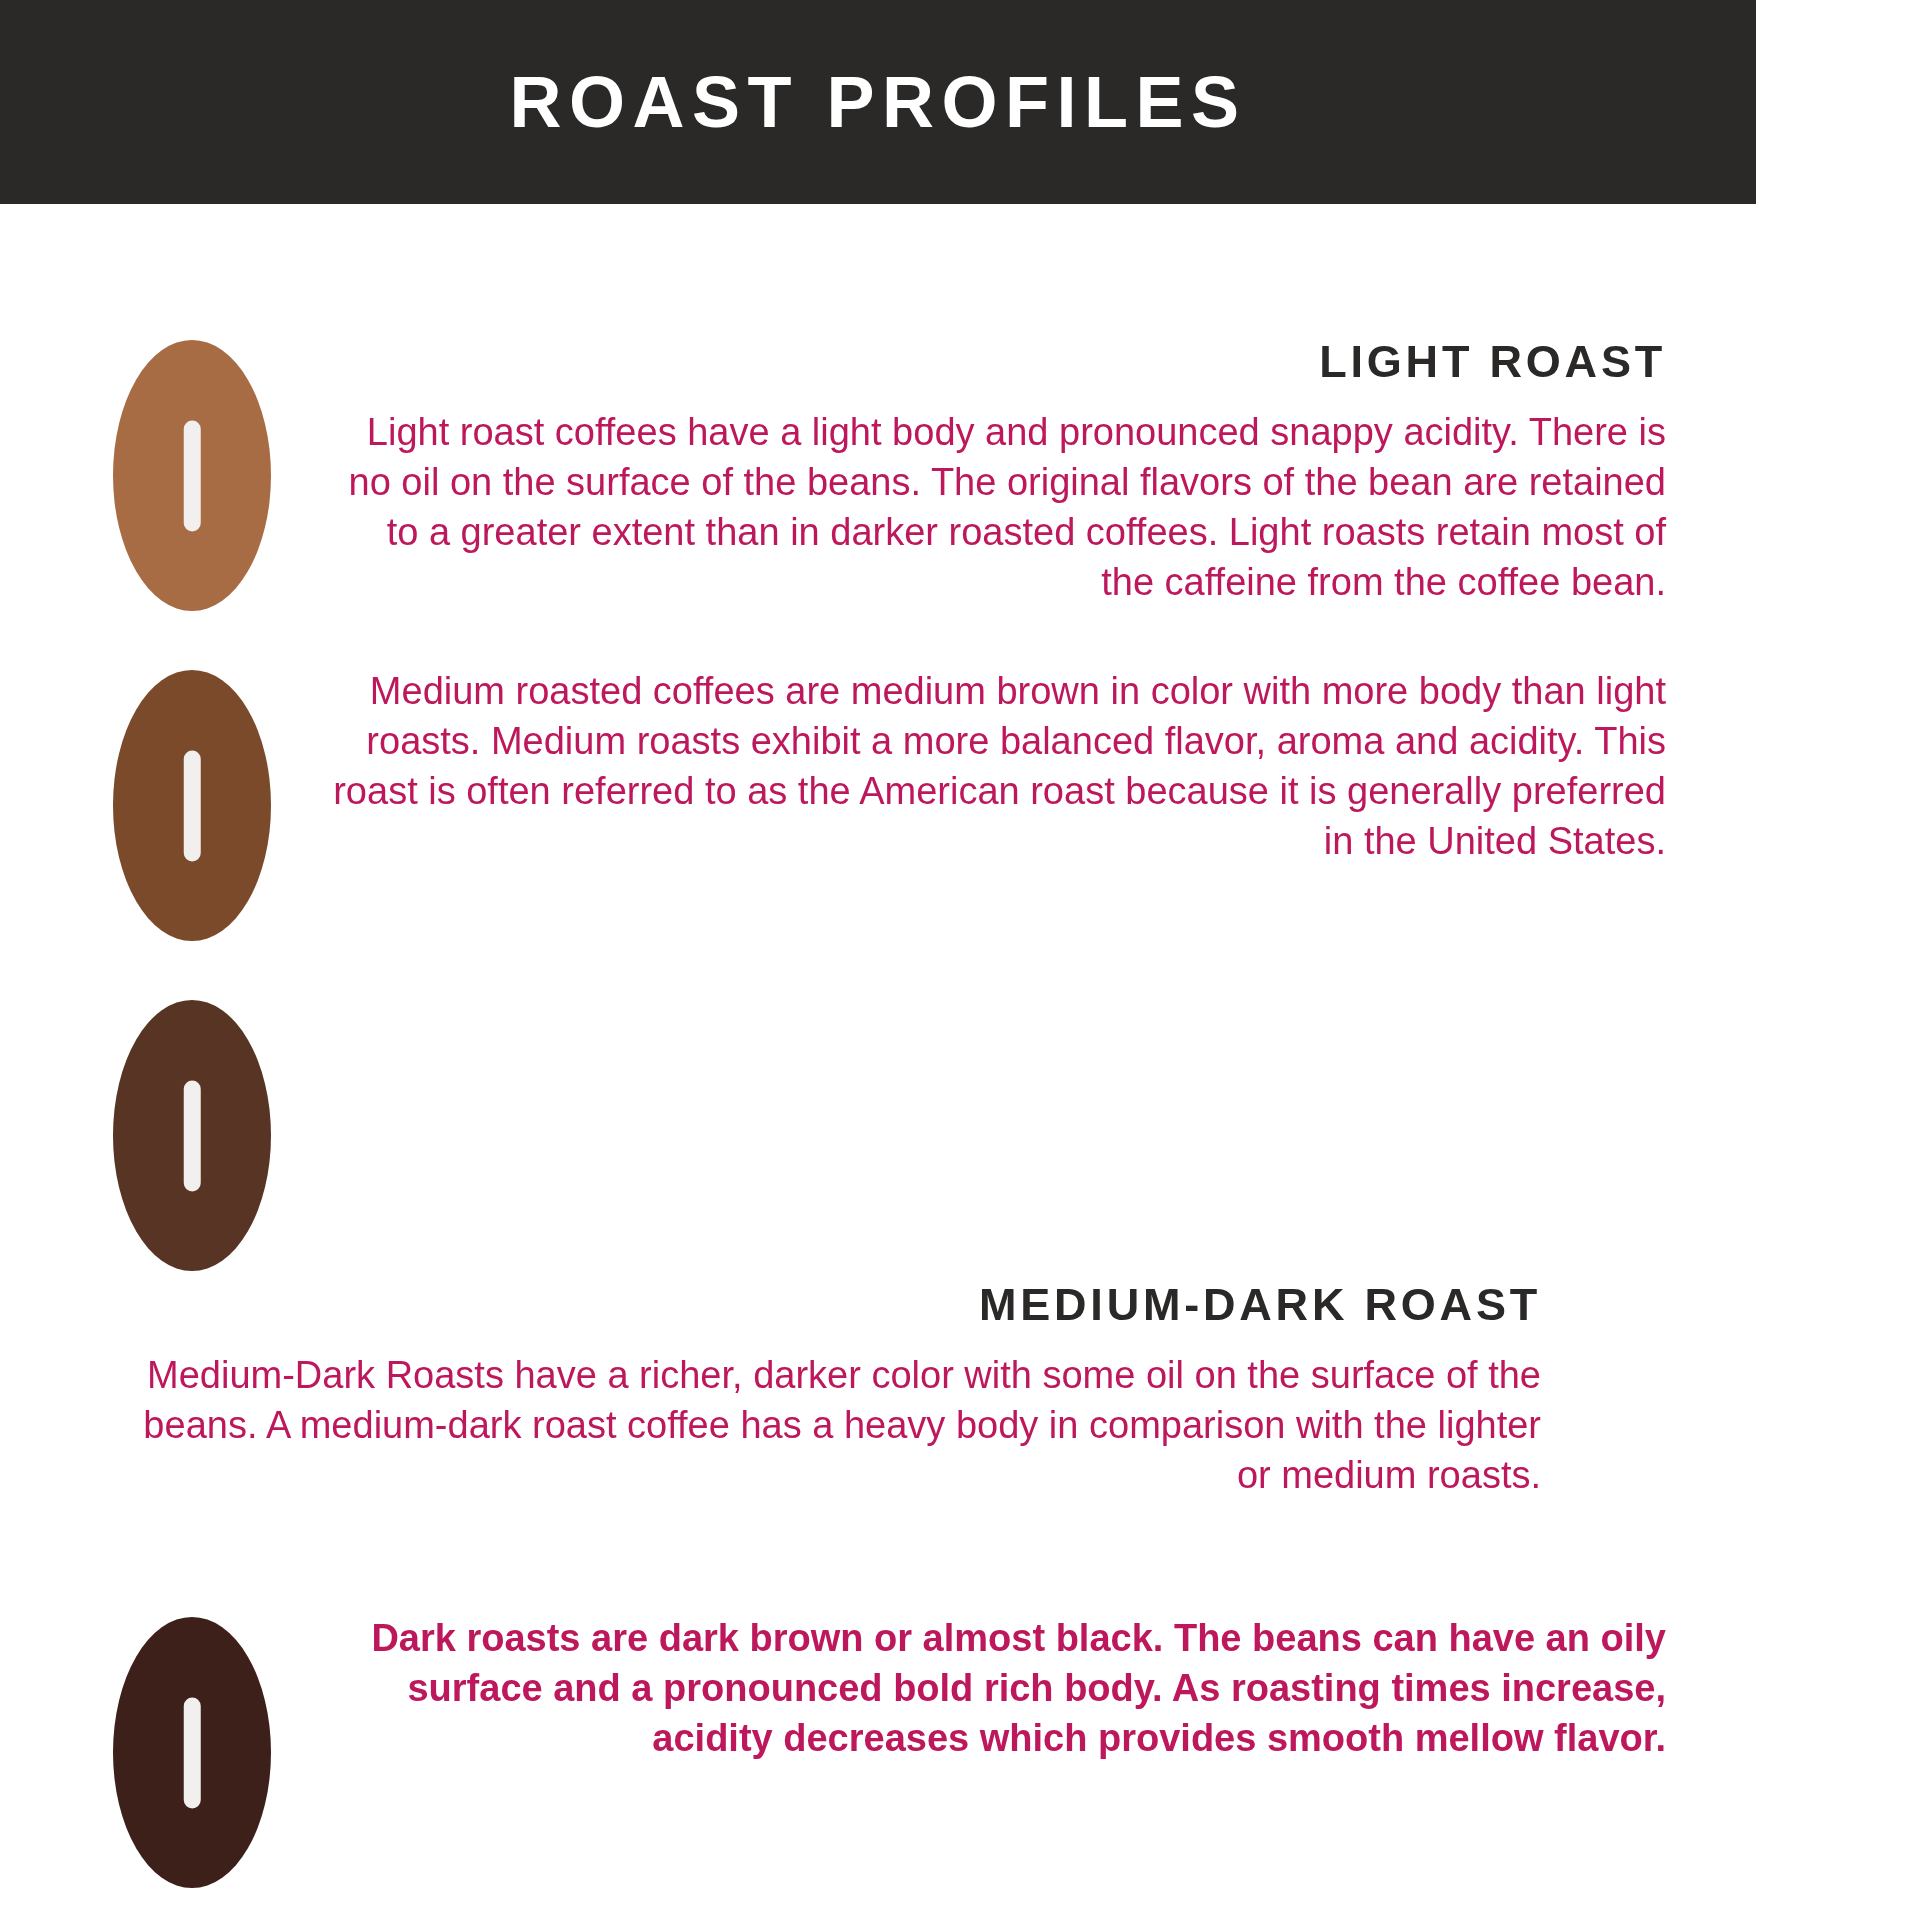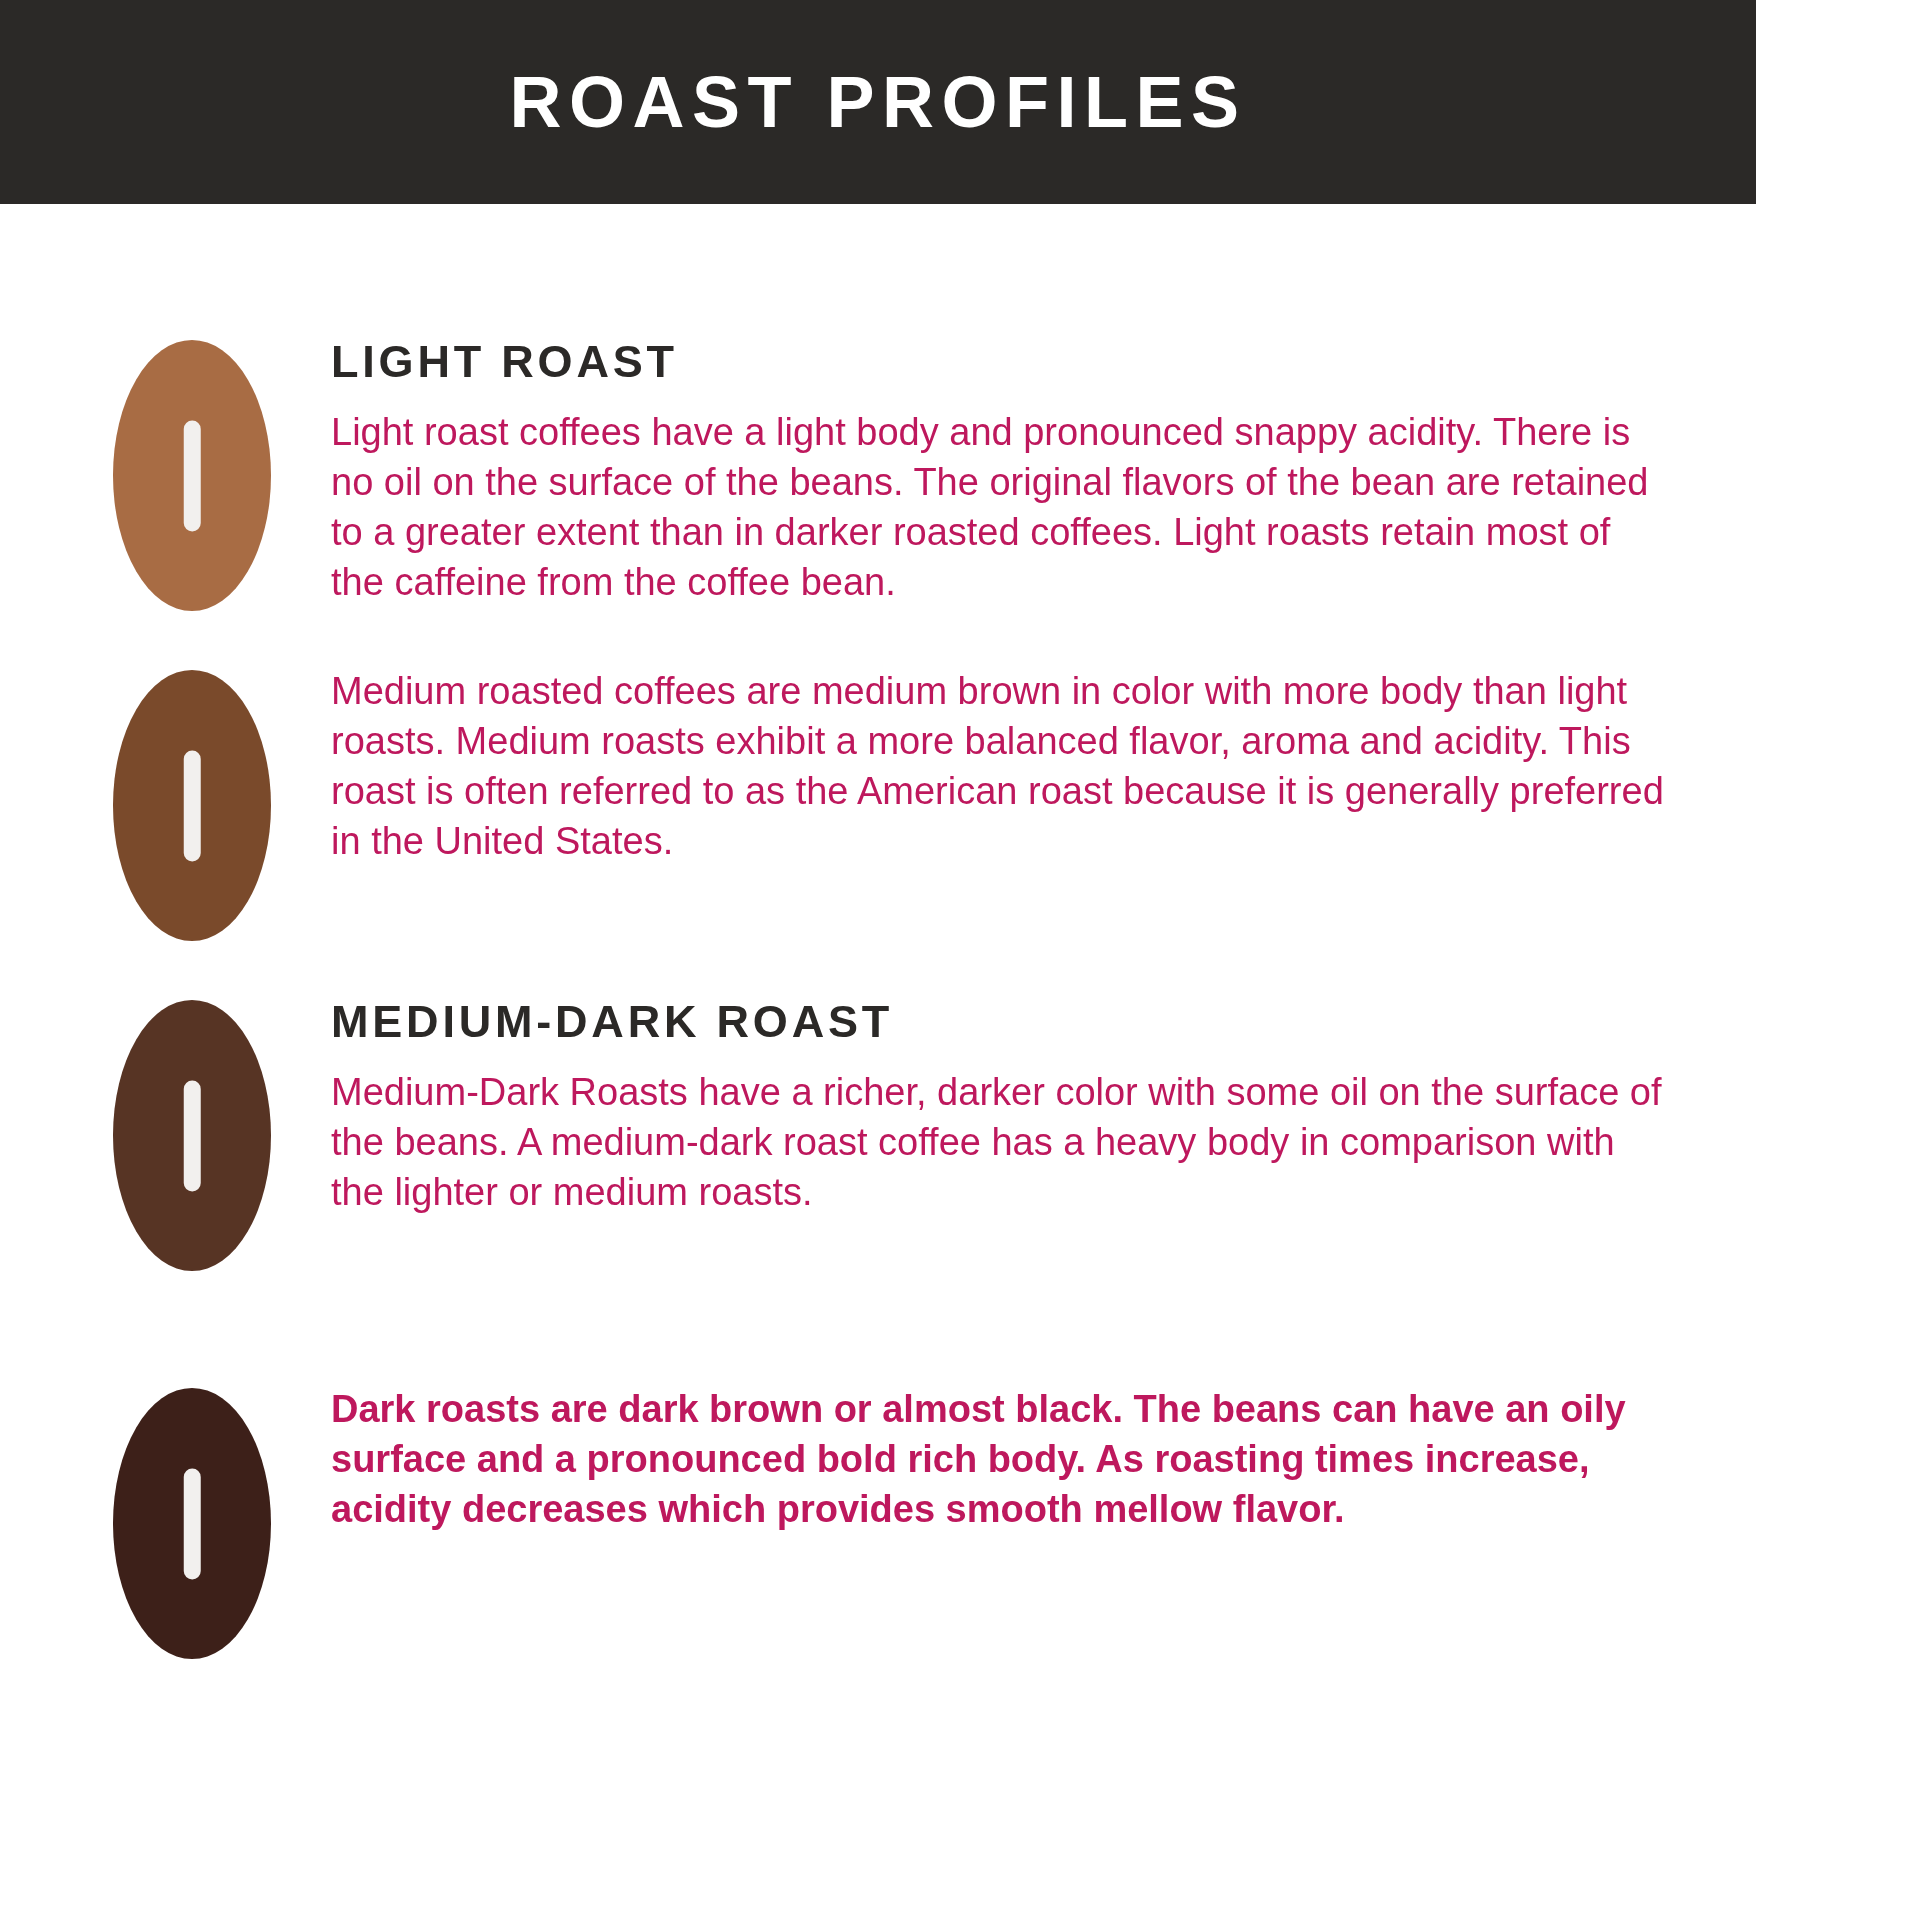--- a/index.html
+++ b/index.html
@@ -13,20 +13,21 @@
     font-family: "Liberation Sans", sans-serif;
     overflow: hidden;
   }
   .page {
     width: 1756px;
     height: 1924px;
     position: relative;
     background: #ffffff;
     display: flex;
     flex-direction: column;
+    text-align: right;
   }
   .header {
     background: #2b2927;
     height: 204px;
     min-height: 204px;
     display: flex;
     align-items: center;
     justify-content: center;
   }
   .header-title {
@@ -89,21 +90,21 @@
   .roast-desc {
     font-size: 38px;
     line-height: 1.32;
     color: #be185d;
     margin: 0;
     font-family: "Liberation Sans", sans-serif;
     font-weight: normal;
   }
   .row-light .roast-desc { max-width: 1503px; }
   .row-medium .roast-desc { max-width: 1473px; }
-  .row-medium-dark { margin-bottom: 105px; }
+  .row-medium-dark { margin-bottom: 105px; flex-direction: column; }
   .row-medium-dark .roast-desc { max-width: 1428px; }
   .row-dark .roast-desc { max-width: 1413px; font-weight: bold; }
 </style>
 </head>
 <body>
 
 <div class="page">
 
   <div class="header" style="background: rgb(43, 41, 39);">
     <div class="header-title" style="color: rgb(255, 255, 255);">ROAST PROFILES</div>

